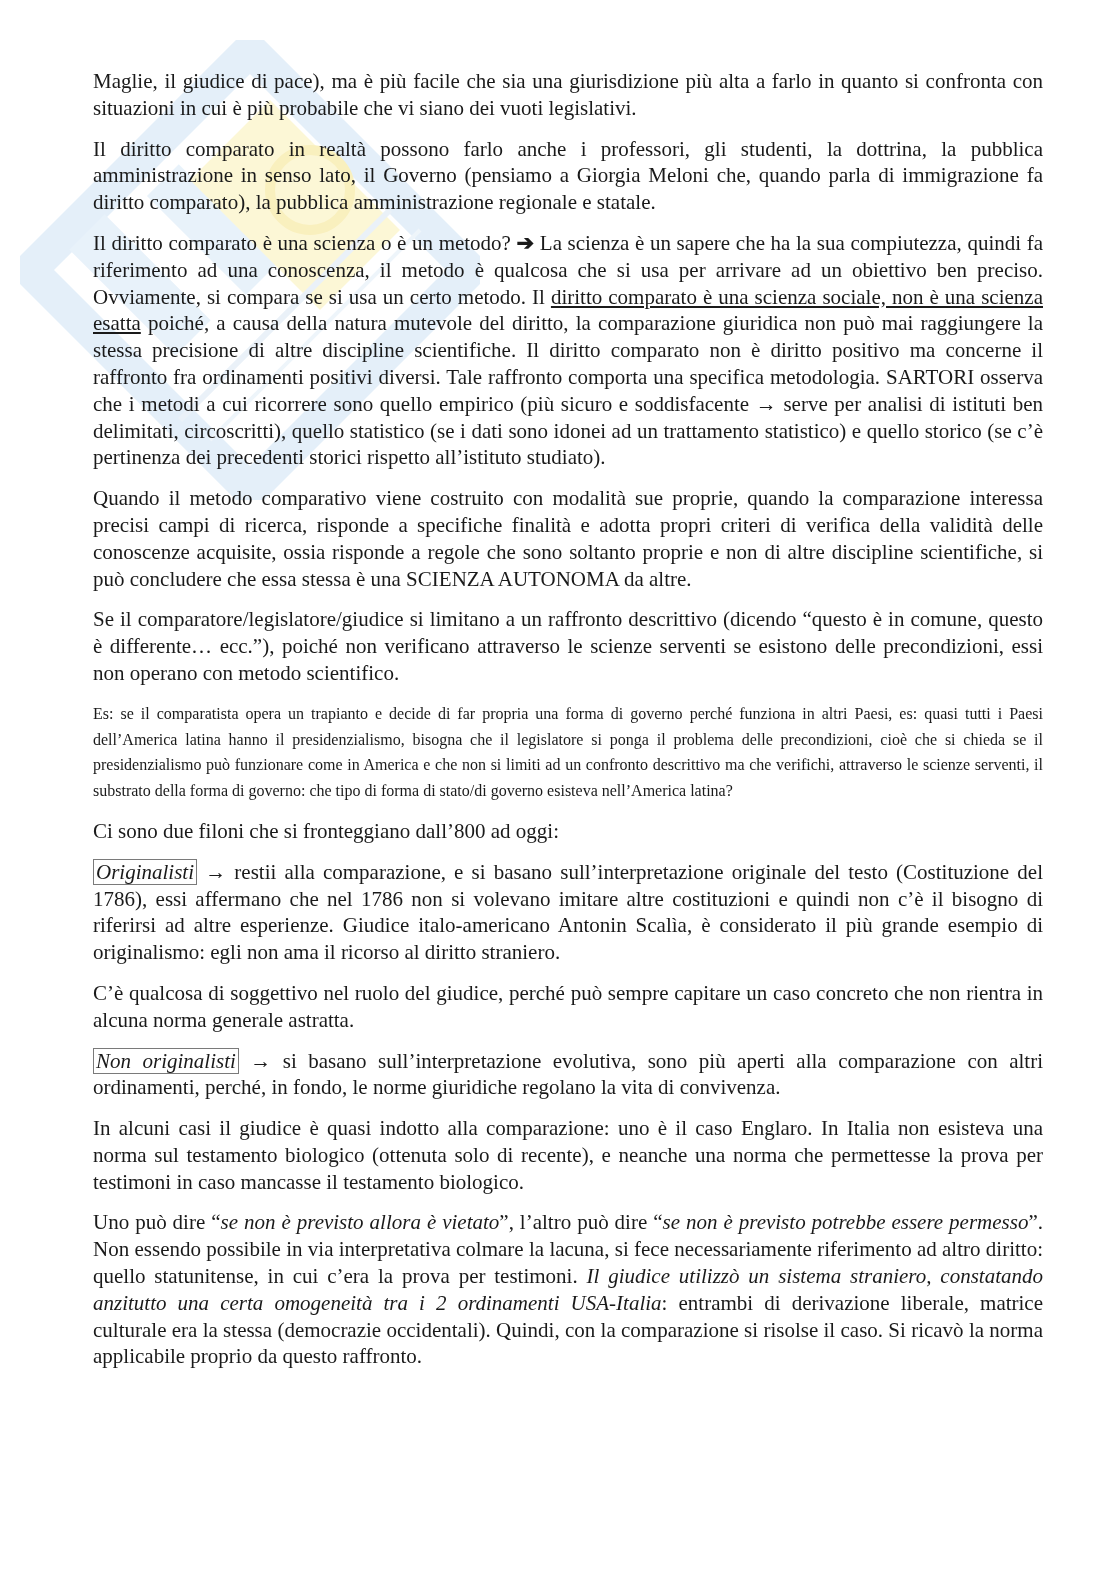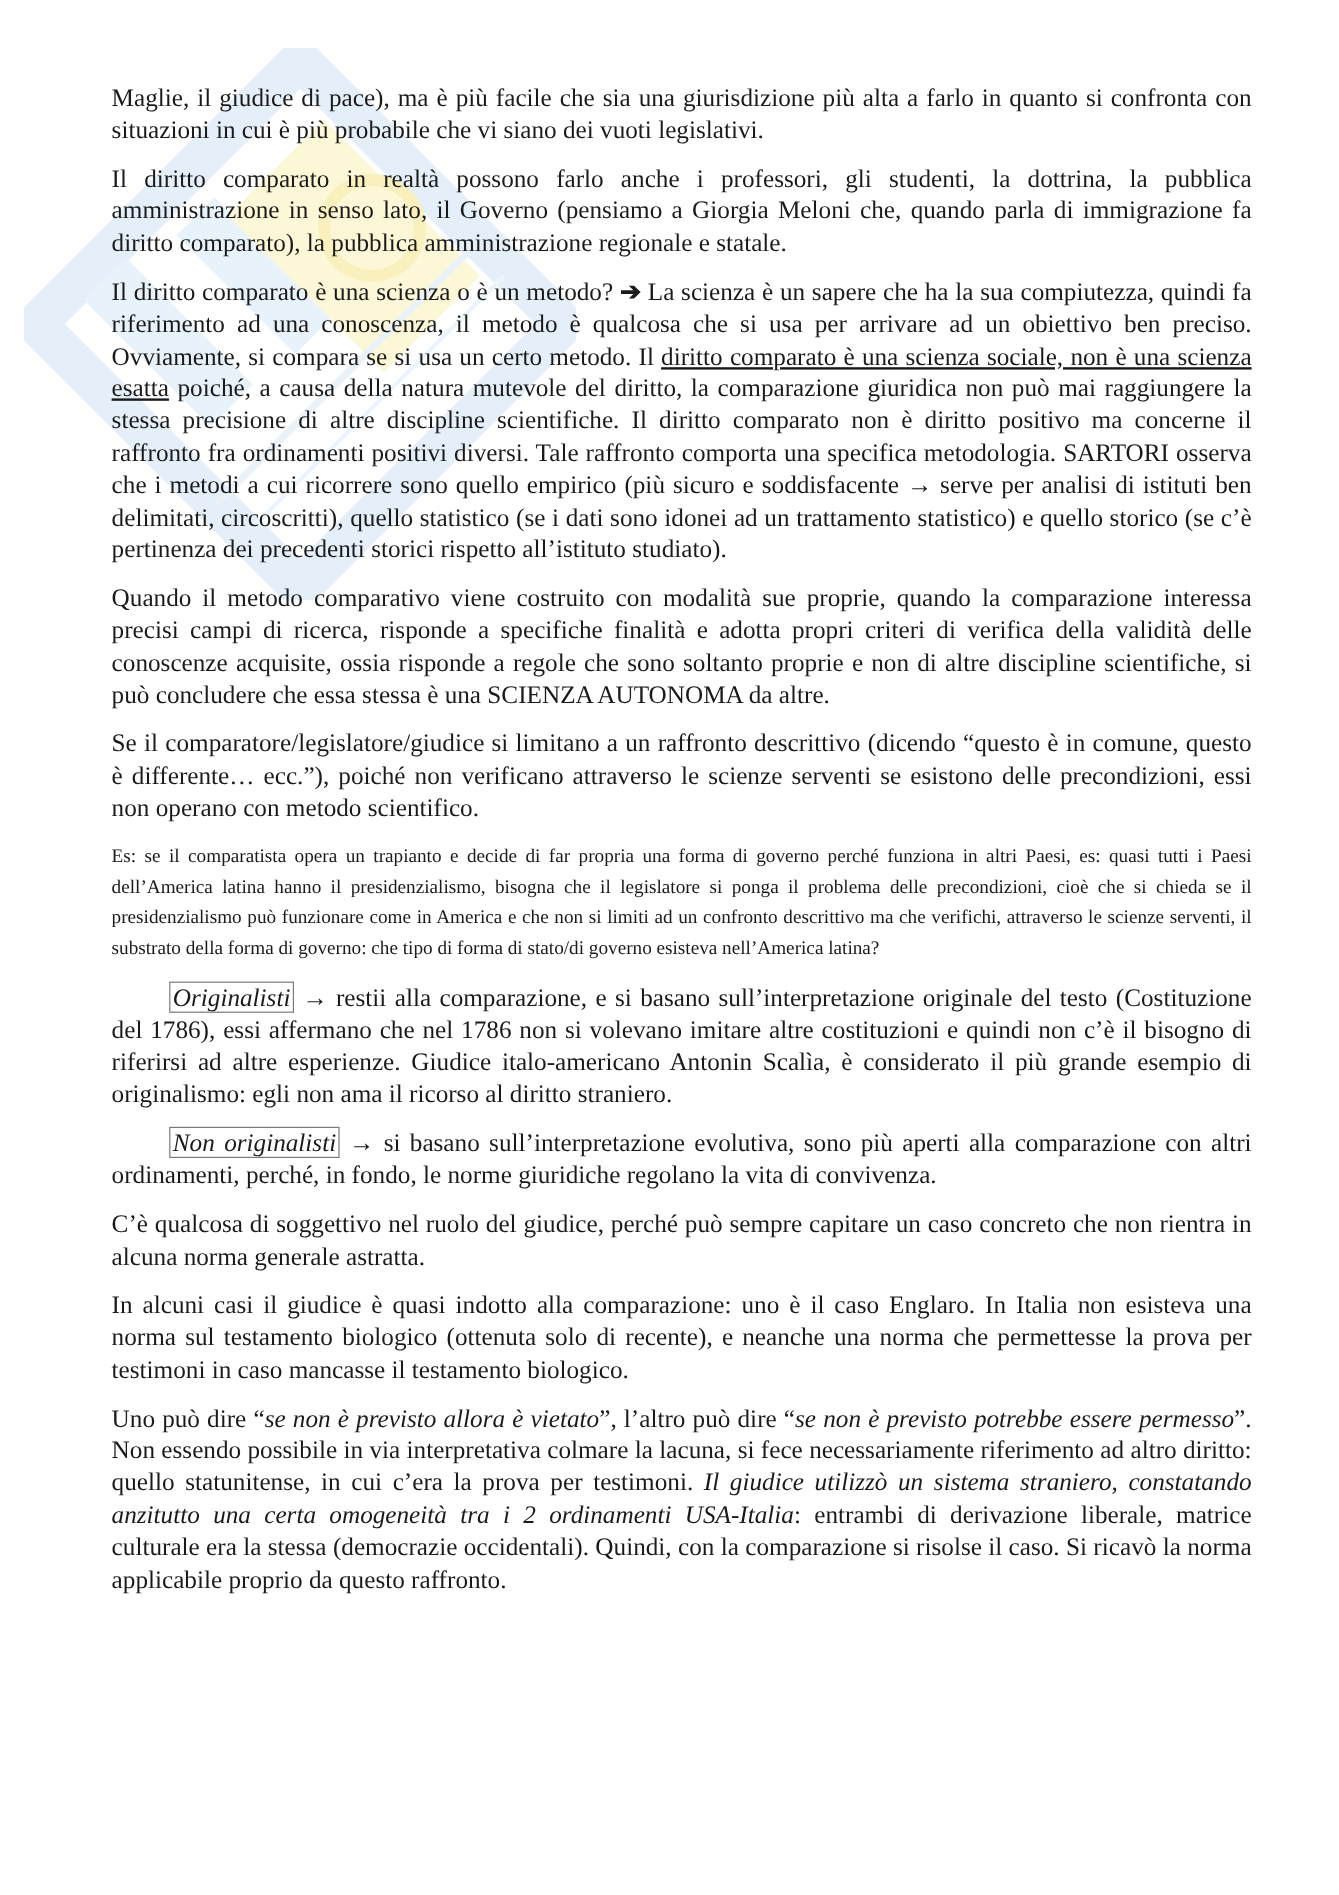--- a/index.html
+++ b/index.html
@@ -41,21 +41,20 @@
   p.small {
     font-size: 16px;
     line-height: 25.8px;
   }
   .u { text-decoration: underline; text-underline-offset: 2px; }
   .i { font-style: italic; }
   .boxed {
     font-style: italic;
     border: 1px solid #7a7a7a;
     padding: 0 2px;
-    margin-left: 48px;
   }
   .arrow-bold { font-weight: bold; }
 </style>
 </head>
 <body>
 
 <div class="watermark">
   <svg width="460" height="460" viewBox="0 0 460 460" xmlns="http://www.w3.org/2000/svg">
     <g opacity="0.55">
 
@@ -73,18 +72,19 @@
   </svg>
 </div>
 
 <div class="page" id="page">
     <p><span>Maglie, il giudice di pace), ma è più facile che sia una giurisdizione più alta a farlo in quanto si confronta con situazioni in cui è più probabile che vi siano dei vuoti legislativi.</span></p>
     <p><span>Il diritto comparato in realtà possono farlo anche i professori, gli studenti, la dottrina, la pubblica amministrazione in senso lato, il Governo (pensiamo a Giorgia Meloni che, quando parla di immigrazione fa diritto comparato), la pubblica amministrazione regionale e statale.</span></p>
     <p><span>Il diritto comparato è una scienza o è un metodo? </span><span class="arrow-bold">➔</span><span> La scienza è un sapere che ha la sua compiutezza, quindi fa riferimento ad una conoscenza, il metodo è qualcosa che si usa per arrivare ad un obiettivo ben preciso. Ovviamente, si compara se si usa un certo metodo. Il </span><span class="u">diritto comparato è una scienza sociale, non è una scienza esatta</span><span> poiché, a causa della natura mutevole del diritto, la comparazione giuridica non può mai raggiungere la stessa precisione di altre discipline scientifiche. Il diritto comparato non è diritto positivo ma concerne il raffronto fra ordinamenti positivi diversi. Tale raffronto comporta una specifica metodologia. SARTORI osserva che i metodi a cui ricorrere sono quello empirico (più sicuro e soddisfacente </span><span>→</span><span> serve per analisi di istituti ben delimitati, circoscritti), quello statistico (se i dati sono idonei ad un trattamento statistico) e quello storico (se c’è pertinenza dei precedenti storici rispetto all’istituto studiato).</span></p>
     <p><span>Quando il metodo comparativo viene costruito con modalità sue proprie, quando la comparazione interessa precisi campi di ricerca, risponde a specifiche finalità e adotta propri criteri di verifica della validità delle conoscenze acquisite, ossia risponde a regole che sono soltanto proprie e non di altre discipline scientifiche, si può concludere che essa stessa è una SCIENZA AUTONOMA da altre.</span></p>
     <p><span>Se il comparatore/legislatore/giudice si limitano a un raffronto descrittivo (dicendo “questo è in comune, questo è differente… ecc.”), poiché non verificano attraverso le scienze serventi se esistono delle precondizioni, essi non operano con metodo scientifico.</span></p>
     <p class="small"><span>Es: se il comparatista opera un trapianto e decide di far propria una forma di governo perché funziona in altri Paesi, es: quasi tutti i Paesi dell’America latina hanno il presidenzialismo, bisogna che il legislatore si ponga il problema delle precondizioni, cioè che si chieda se il presidenzialismo può funzionare come in America e che non si limiti ad un confronto descrittivo ma che verifichi, attraverso le scienze serventi, il substrato della forma di governo: che tipo di forma di stato/di governo esisteva nell’America latina?</span></p>
+    <p><span>Ci sono due filoni che si fronteggiano dall’800 ad oggi:</span></p>
     <p><span class="boxed">Originalisti</span><span> → restii alla comparazione, e si basano sull’interpretazione originale del testo (Costituzione del 1786), essi affermano che nel 1786 non si volevano imitare altre costituzioni e quindi non c’è il bisogno di riferirsi ad altre esperienze. Giudice italo-americano Antonin Scalìa, è considerato il più grande esempio di originalismo: egli non ama il ricorso al diritto straniero.</span></p>
+    <p><span>C’è qualcosa di soggettivo nel ruolo del giudice, perché può sempre capitare un caso concreto che non rientra in alcuna norma generale astratta.</span></p>
     <p><span class="boxed">Non originalisti</span><span>  → si basano sull’interpretazione evolutiva, sono più aperti alla comparazione con altri ordinamenti, perché, in fondo, le norme giuridiche regolano la vita di convivenza.</span></p>
-    <p><span>C’è qualcosa di soggettivo nel ruolo del giudice, perché può sempre capitare un caso concreto che non rientra in alcuna norma generale astratta.</span></p>
     <p><span>In alcuni casi il giudice è quasi indotto alla comparazione: uno è il caso Englaro. In Italia non esisteva una norma sul testamento biologico (ottenuta solo di recente), e neanche una norma che permettesse la prova per testimoni in caso mancasse il testamento biologico.</span></p>
     <p><span>Uno può dire “</span><span class="i">se non è previsto allora è vietato</span><span>”, l’altro può dire “</span><span class="i">se non è previsto potrebbe essere permesso</span><span>”. Non essendo possibile in via interpretativa colmare la lacuna, si fece necessariamente riferimento ad altro diritto: quello statunitense, in cui c’era la prova per testimoni. </span><span class="i">Il giudice utilizzò un sistema straniero, constatando anzitutto una certa omogeneità tra i 2 ordinamenti USA-Italia</span><span>: entrambi di derivazione liberale, matrice culturale era la stessa (democrazie occidentali). Quindi, con la comparazione si risolse il caso. Si ricavò la norma applicabile proprio da questo raffronto.</span></p>
   </div>
 
 </body></html>

